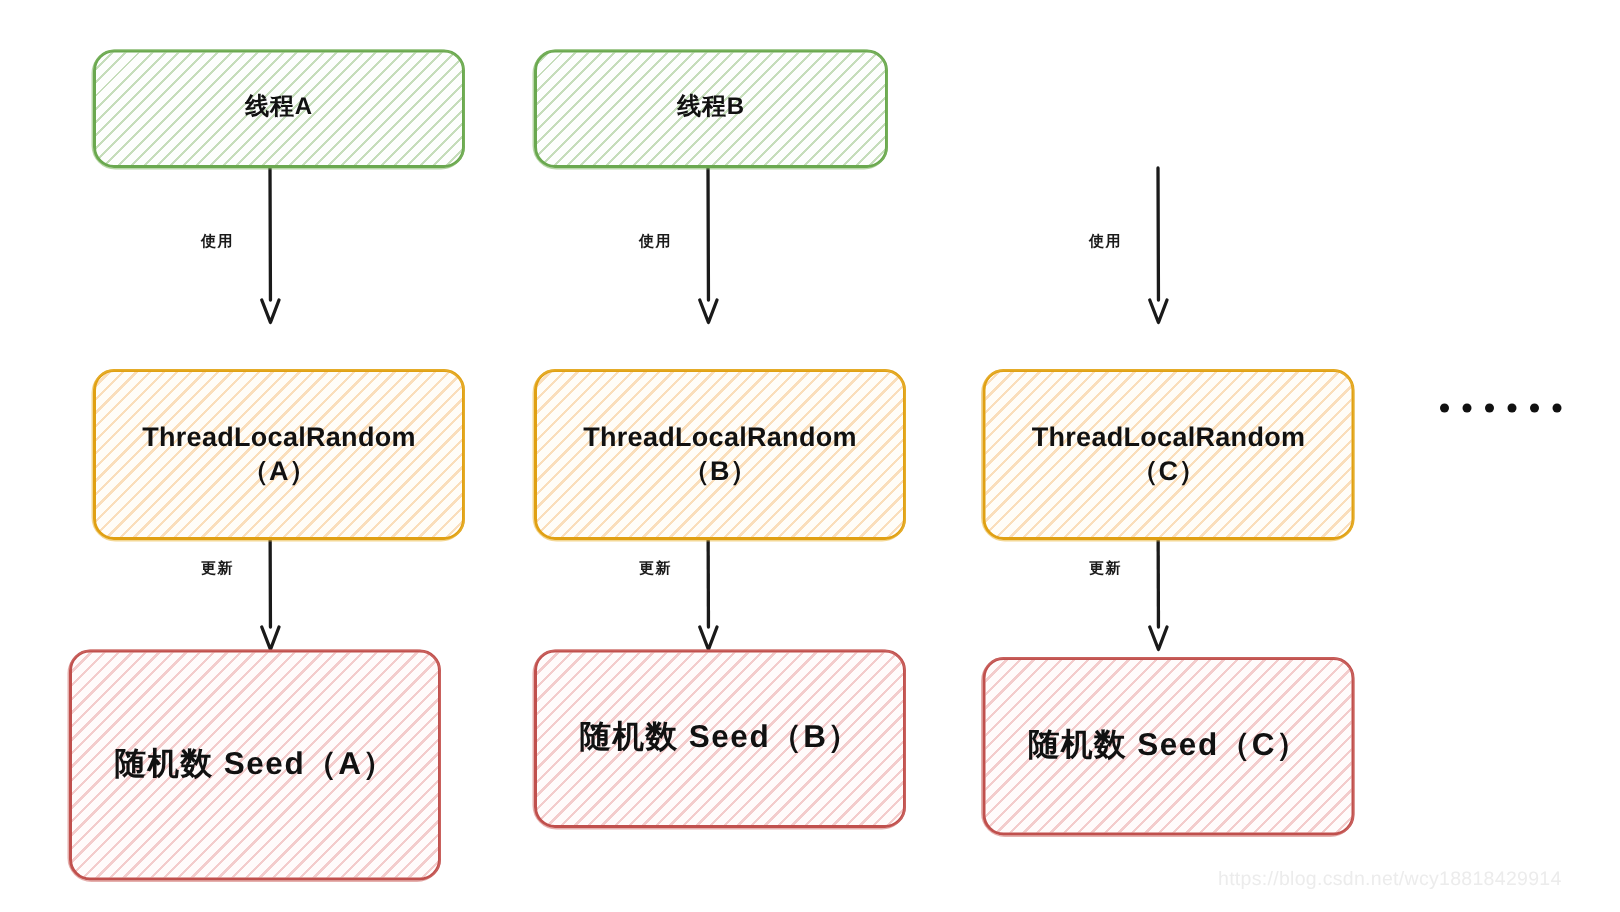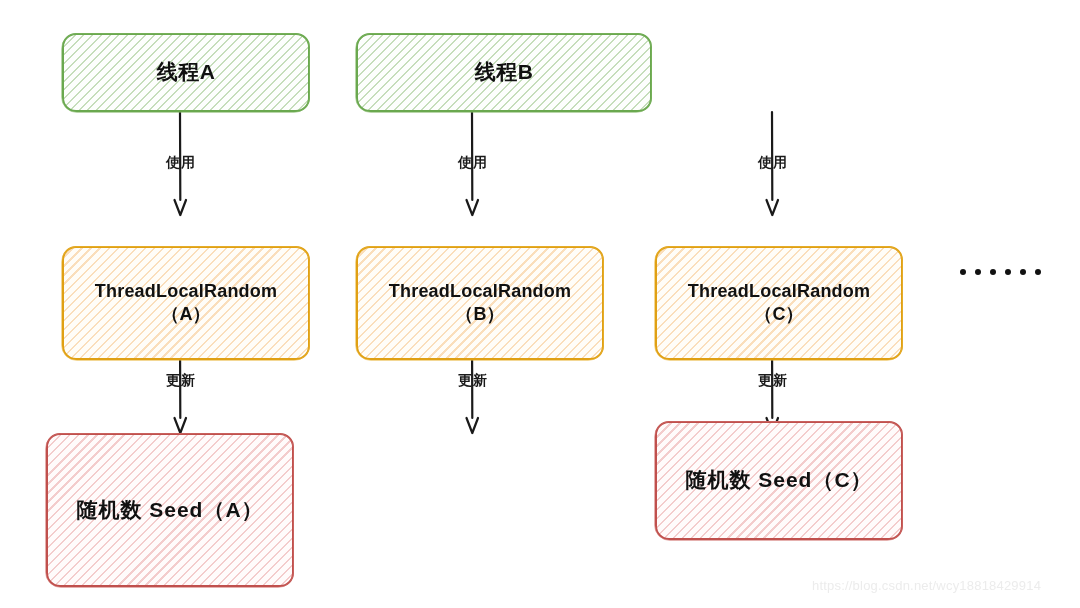--- a/index.html
+++ b/index.html
@@ -59,21 +59,21 @@
   .node.green {
     border: 2.4px solid #6aa84f;
     background-color: #fdfefd;
     background-image: repeating-linear-gradient(
       -45deg,
       rgba(122,176,96,0.42) 0px,
       rgba(122,176,96,0.42) 1.4px,
       rgba(255,255,255,0) 1.4px,
       rgba(255,255,255,0) 6.2px
     );
-    font-size: 21px;
+    font-size: 16px;
   }
   .node.green::after { border: 1.3px solid #7fb663; }
 
   
   .node.orange {
     border: 2.8px solid #e0a013;
     background-color: #fffdf8;
     background-image: repeating-linear-gradient(
       -45deg,
       rgba(243,176,96,0.40) 0px,
@@ -105,28 +105,27 @@
 
   
   .arrow {
     position: absolute;
     z-index: 1;
   }
   .arrow svg { display: block; overflow: visible; }
 
   .arrow-label {
     position: absolute;
-    font-size: 14px;
+    font-size: 10px;
     font-weight: bold;
     color: #1a1a1a;
     white-space: nowrap;
     z-index: 2;
     letter-spacing: 1px;
     font-family: "DejaVu Sans", "Liberation Sans", sans-serif;
-    margin-left: 32px;
   }
 
   
   .ellipsis {
     position: absolute;
     display: flex;
     align-items: center;
     gap: 9px;
     z-index: 3;
   }
@@ -175,21 +174,21 @@
       <path d="M10 0 L10.3 86" stroke="#1a1a1a" stroke-width="2.2" fill="none" stroke-linecap="round"></path>
       <path d="M4.5 86 L10.3 101 L16 86" stroke="#1a1a1a" stroke-width="2.2" fill="none" stroke-linecap="round" stroke-linejoin="round"></path>
     </svg>
   </div>
   <div class="arrow-label" style="left:134px; top:372px;">更新</div>
 
   <div class="node red" style="left:46px; top:433px; width:248px; height:154px;">
     <span class="label">随机数 Seed（A）</span>
   </div>
 
-  <div class="node green" style="left:356px; top:33px; width:296px; height:79px;">
+  <div class="node green" style="left:356px; top:33px; width:236px; height:79px;">
     <span class="label">线程B</span>
   </div>
 
   <div class="arrow" style="left:462px; top:112px; width:20px; height:106px;">
     <svg width="20" height="106" viewBox="0 0 20 106">
       <path d="M10 0 L10.3 88" stroke="#1a1a1a" stroke-width="2.2" fill="none" stroke-linecap="round"></path>
       <path d="M4.5 88 L10.3 103 L16 88" stroke="#1a1a1a" stroke-width="2.2" fill="none" stroke-linecap="round" stroke-linejoin="round"></path>
     </svg>
   </div>
   <div class="arrow-label" style="left:426px; top:154px;">使用</div>
@@ -200,20 +199,23 @@
   </div>
 
   <div class="arrow" style="left:462px; top:332px; width:20px; height:104px;">
     <svg width="20" height="104" viewBox="0 0 20 104">
       <path d="M10 0 L10.3 86" stroke="#1a1a1a" stroke-width="2.2" fill="none" stroke-linecap="round"></path>
       <path d="M4.5 86 L10.3 101 L16 86" stroke="#1a1a1a" stroke-width="2.2" fill="none" stroke-linecap="round" stroke-linejoin="round"></path>
     </svg>
   </div>
   <div class="arrow-label" style="left:426px; top:372px;">更新</div>
 
+  <div class="node red" style="left:356px; top:433px; width:248px; height:119px;">
+    <span class="label">随机数 Seed（B）</span>
+  </div>
 
 
   <div class="arrow" style="left:762px; top:112px; width:20px; height:106px;">
     <svg width="20" height="106" viewBox="0 0 20 106">
       <path d="M10 0 L10.3 88" stroke="#1a1a1a" stroke-width="2.2" fill="none" stroke-linecap="round"></path>
       <path d="M4.5 88 L10.3 103 L16 88" stroke="#1a1a1a" stroke-width="2.2" fill="none" stroke-linecap="round" stroke-linejoin="round"></path>
     </svg>
   </div>
   <div class="arrow-label" style="left:726px; top:154px;">使用</div>
 
@@ -223,21 +225,21 @@
   </div>
 
   <div class="arrow" style="left:762px; top:332px; width:20px; height:104px;">
     <svg width="20" height="104" viewBox="0 0 20 104">
       <path d="M10 0 L10.3 86" stroke="#1a1a1a" stroke-width="2.2" fill="none" stroke-linecap="round"></path>
       <path d="M4.5 86 L10.3 101 L16 86" stroke="#1a1a1a" stroke-width="2.2" fill="none" stroke-linecap="round" stroke-linejoin="round"></path>
     </svg>
   </div>
   <div class="arrow-label" style="left:726px; top:372px;">更新</div>
 
-  <div class="node red" style="left:655px; top:421px; width:248px; height:119px;">
+  <div class="node red" style="left:655px; top:438px; width:248px; height:119px;">
     <span class="label">随机数 Seed（C）</span>
   </div>
 
   <div class="ellipsis" style="left:960px; top:269px;">
     <span class="dot"></span>
     <span class="dot"></span>
     <span class="dot"></span>
     <span class="dot"></span>
     <span class="dot"></span>
     <span class="dot"></span>

